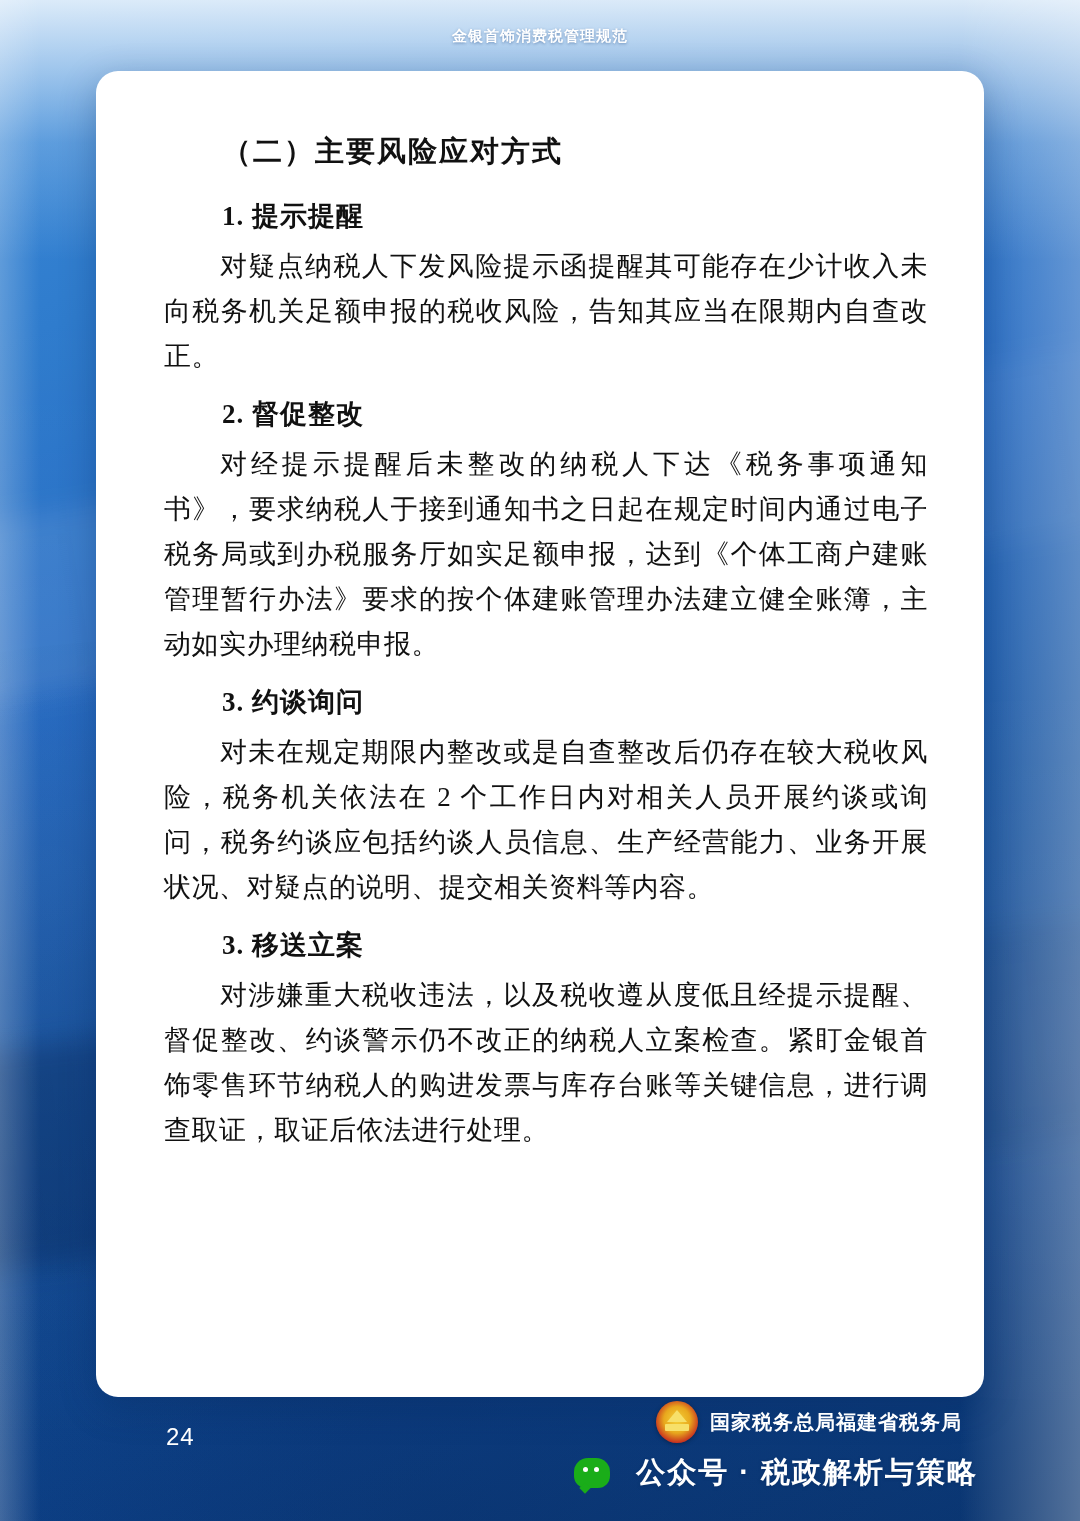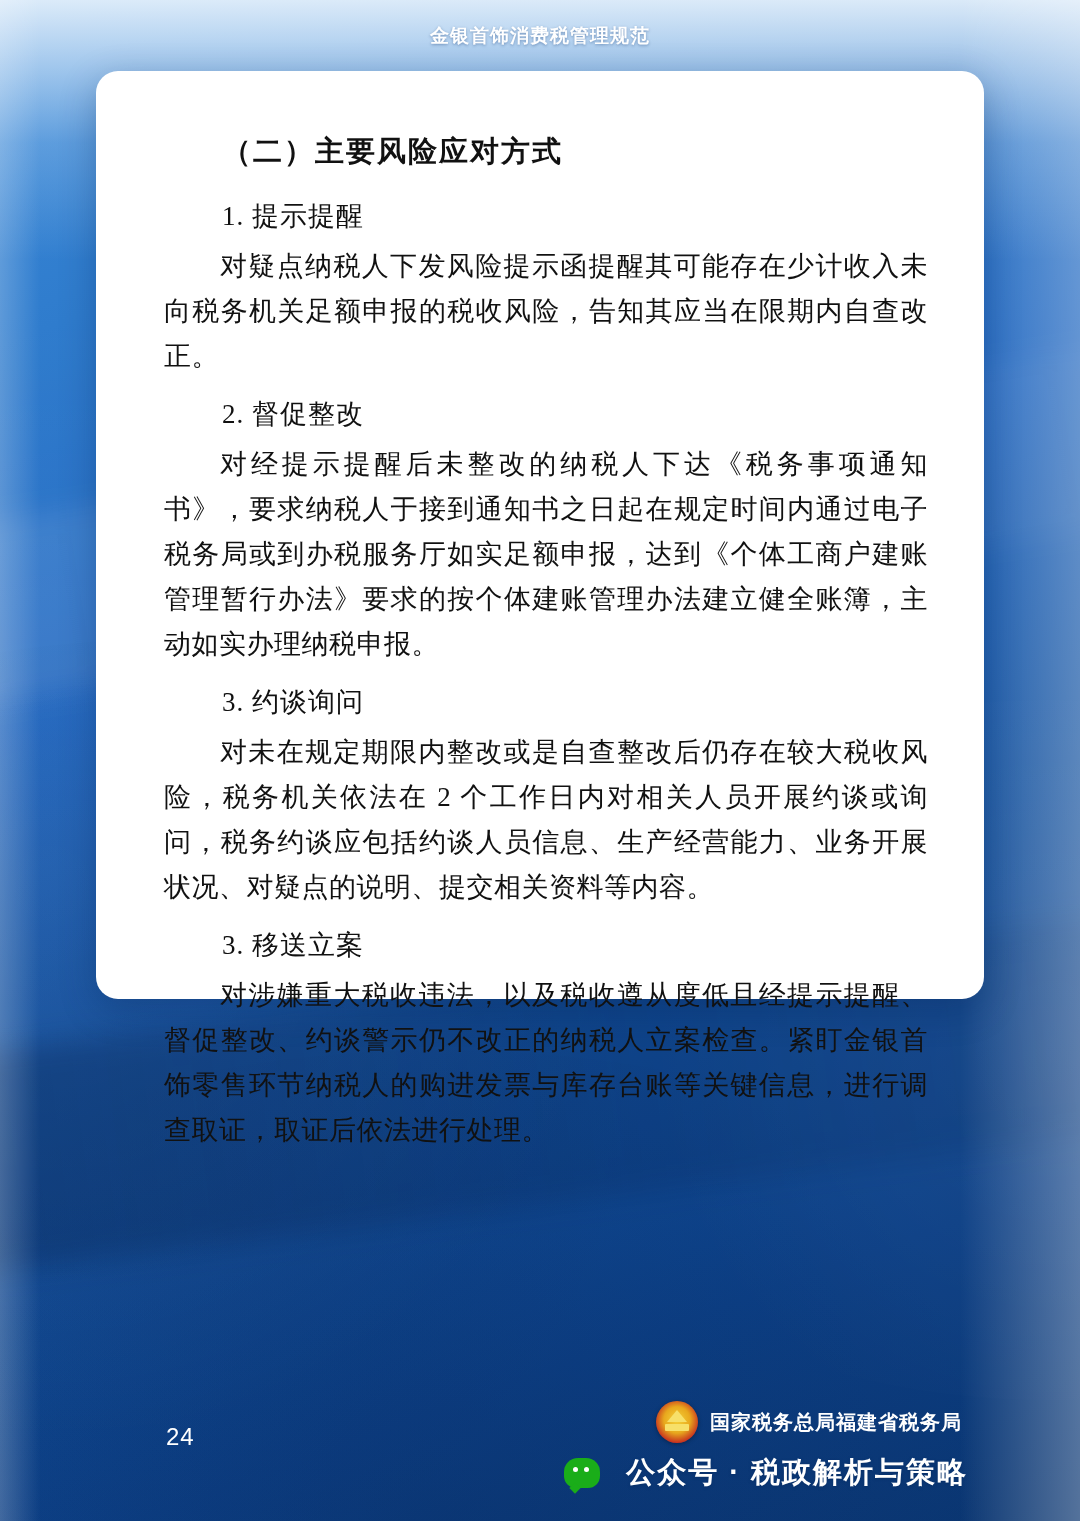--- a/index.html
+++ b/index.html
@@ -84,34 +84,34 @@
     position: absolute;
     left: 0; right: 0; top: 0;
     height: 72px;
     display: flex;
     align-items: center;
     justify-content: center;
     z-index: 5;
   }
   .header-title {
     font-family: Liberation Sans, sans-serif;
-    font-size: 19px;
+    font-size: 15px;
     color: #ffffff;
     letter-spacing: 1px;
     font-weight: 600;
     text-shadow: 0 1px 3px rgba(20,60,120,0.45);
   }
 
   
   .page-card {
     position: absolute;
     left: 96px;
     top: 71px;
     width: 888px;
-    height: 928px;
+    height: 1326px;
     background: #ffffff;
     border-radius: 22px;
     box-shadow: 0 10px 36px rgba(5,35,85,0.30);
     z-index: 4;
   }
   .page-inner {
     position: absolute;
     left: 68px;
     right: 56px;
     top: 62px;
@@ -122,21 +122,21 @@
   h2.sec-title {
     font-size: 29px;
     font-weight: bold;
     margin: 0 0 26px 0;
     padding-left: 58px;
     letter-spacing: 2px;
     line-height: 1.3;
   }
   h3.sub-title {
     font-size: 27px;
-    font-weight: normal;
+    font-weight: bold;
     margin: 0 0 8px 0;
     padding-left: 58px;
     letter-spacing: 1px;
     line-height: 1.45;
   }
   p.para {
     font-size: 27px;
     line-height: 45px;
     margin: 0 0 10px 0;
     text-indent: 56px;
@@ -201,21 +201,21 @@
   .org-name {
     font-family: "Liberation Sans", "DejaVu Sans", sans-serif;
     font-size: 20px;
     color: #ffffff;
     letter-spacing: 1px;
     font-weight: 600;
     white-space: nowrap;
   }
   .wechat-line {
     position: absolute;
-    right: 112px;
+    right: 102px;
     top: 58px;
     display: flex;
     align-items: center;
     gap: 26px;
   }
   .wechat-icon {
     width: 36px; height: 30px;
     background: #1aad19;
     border-radius: 14px 14px 12px 12px;
     position: relative;

